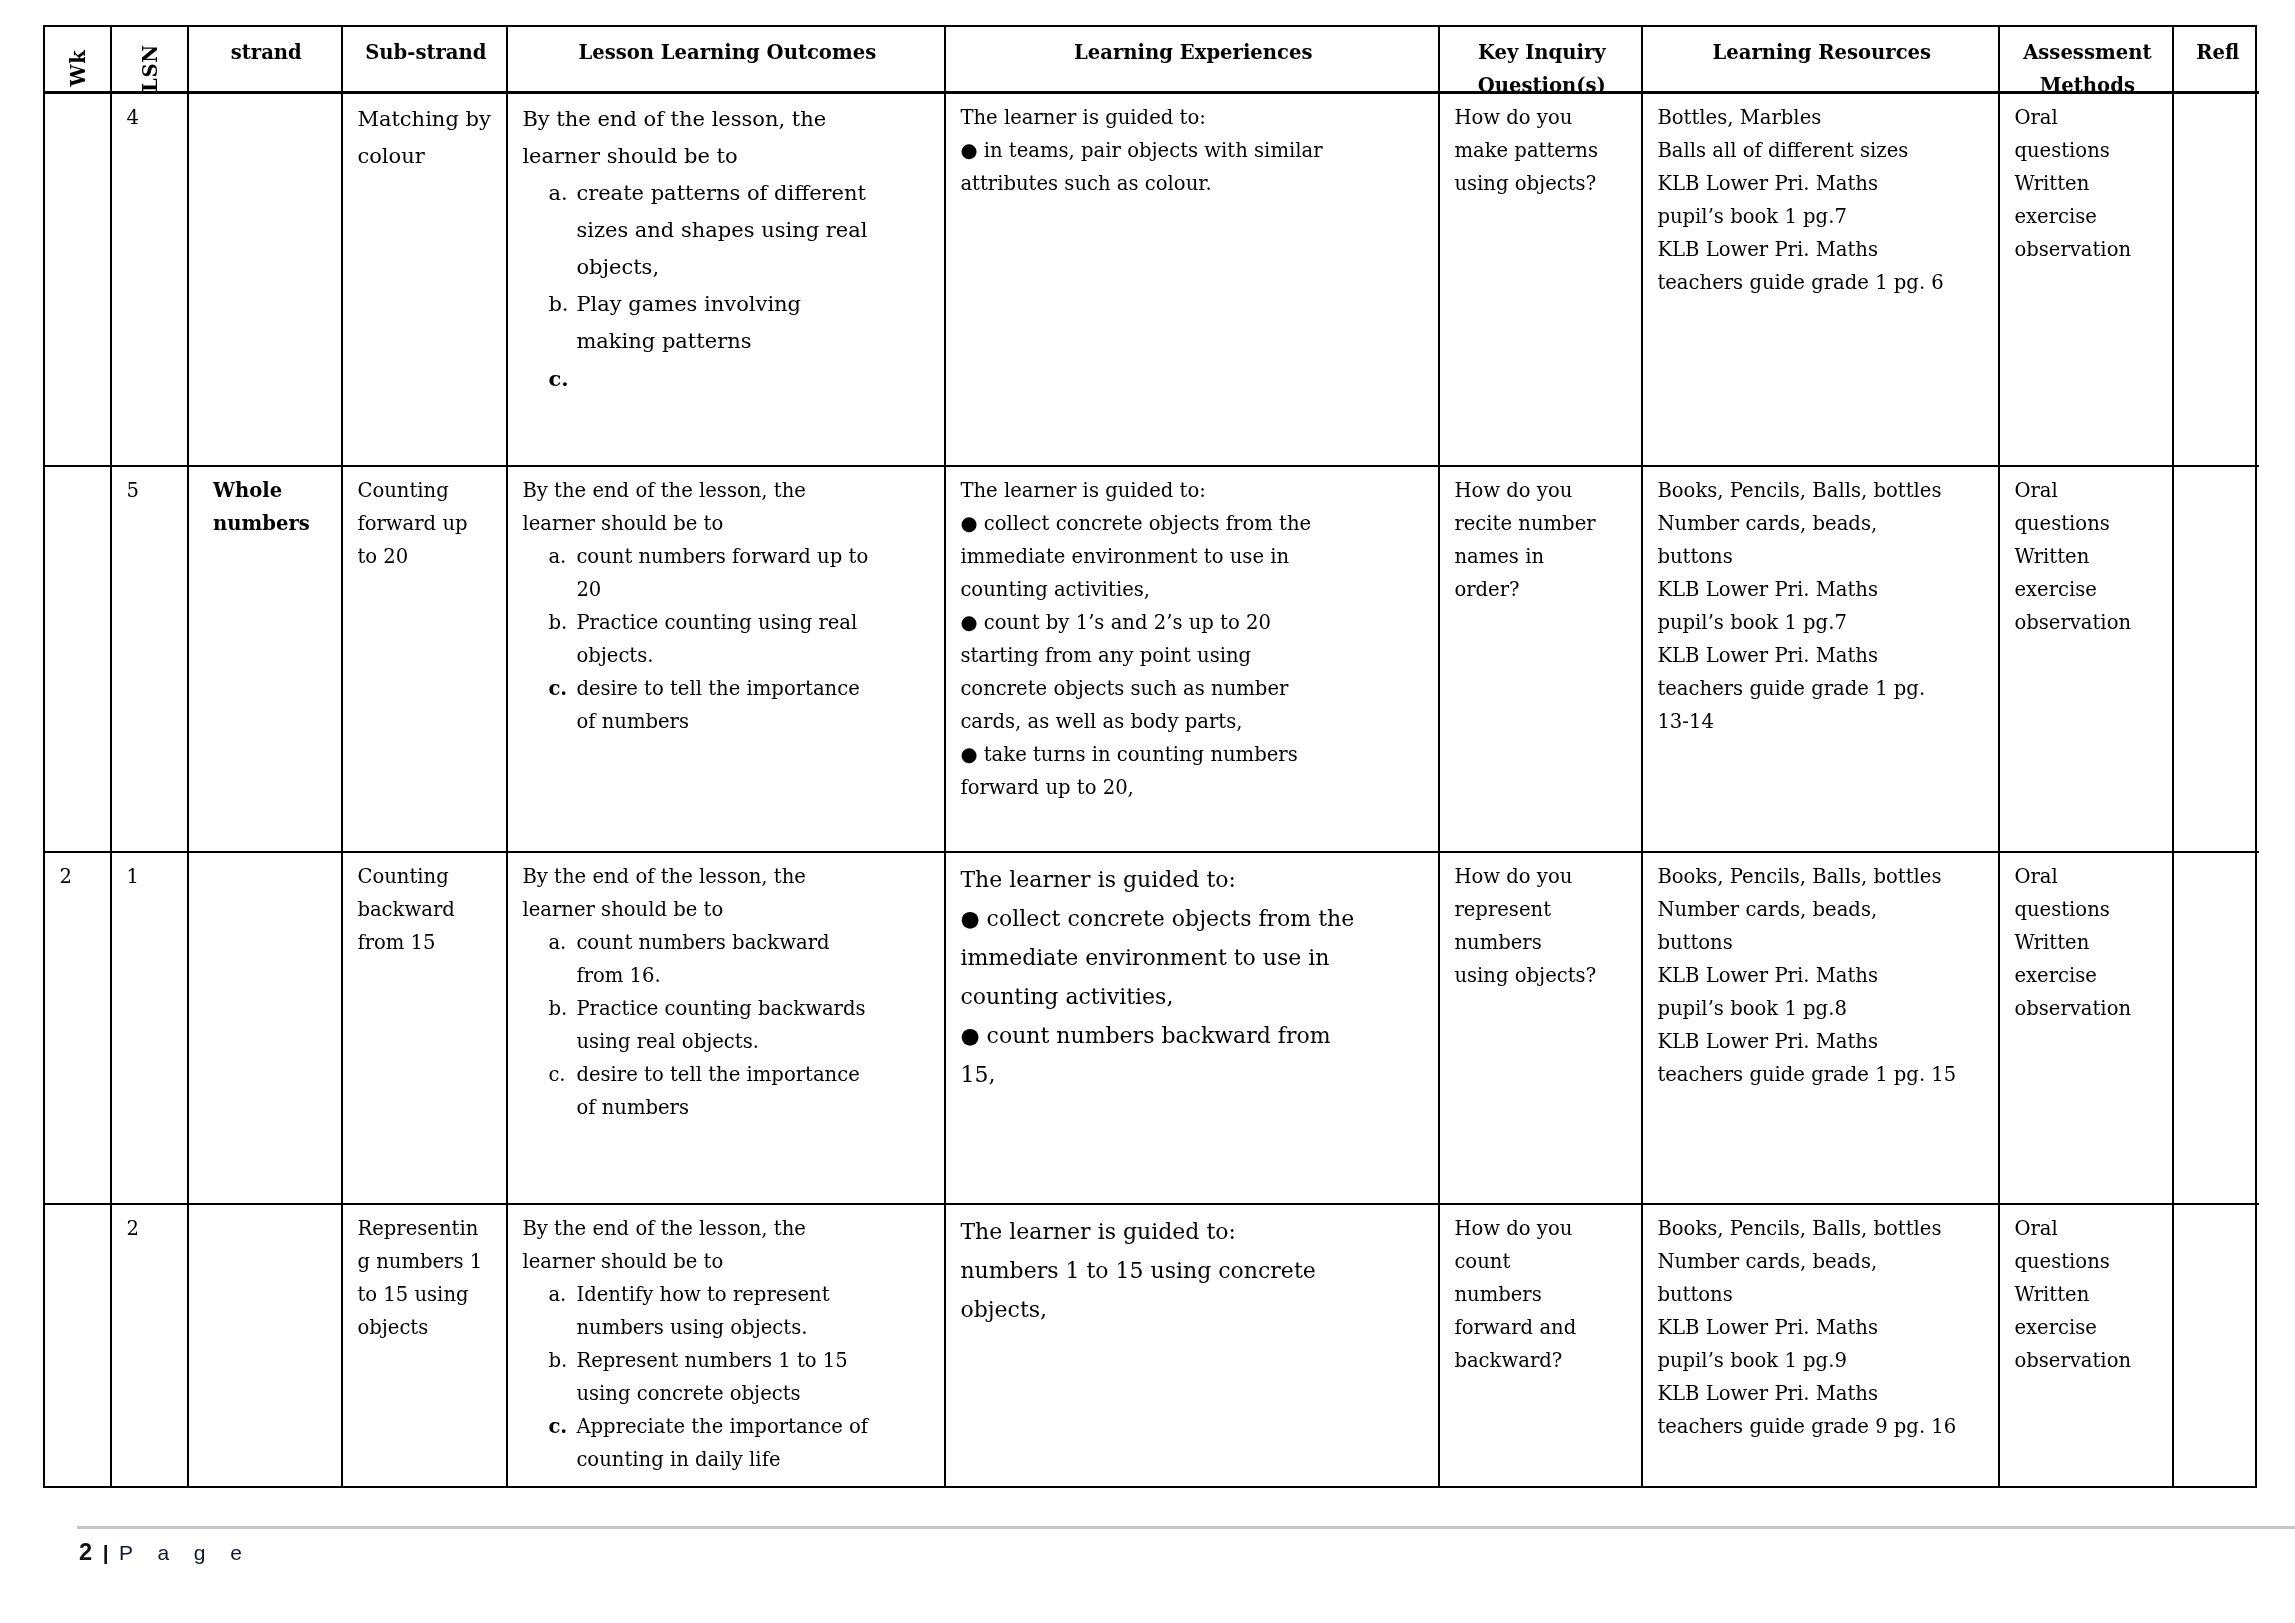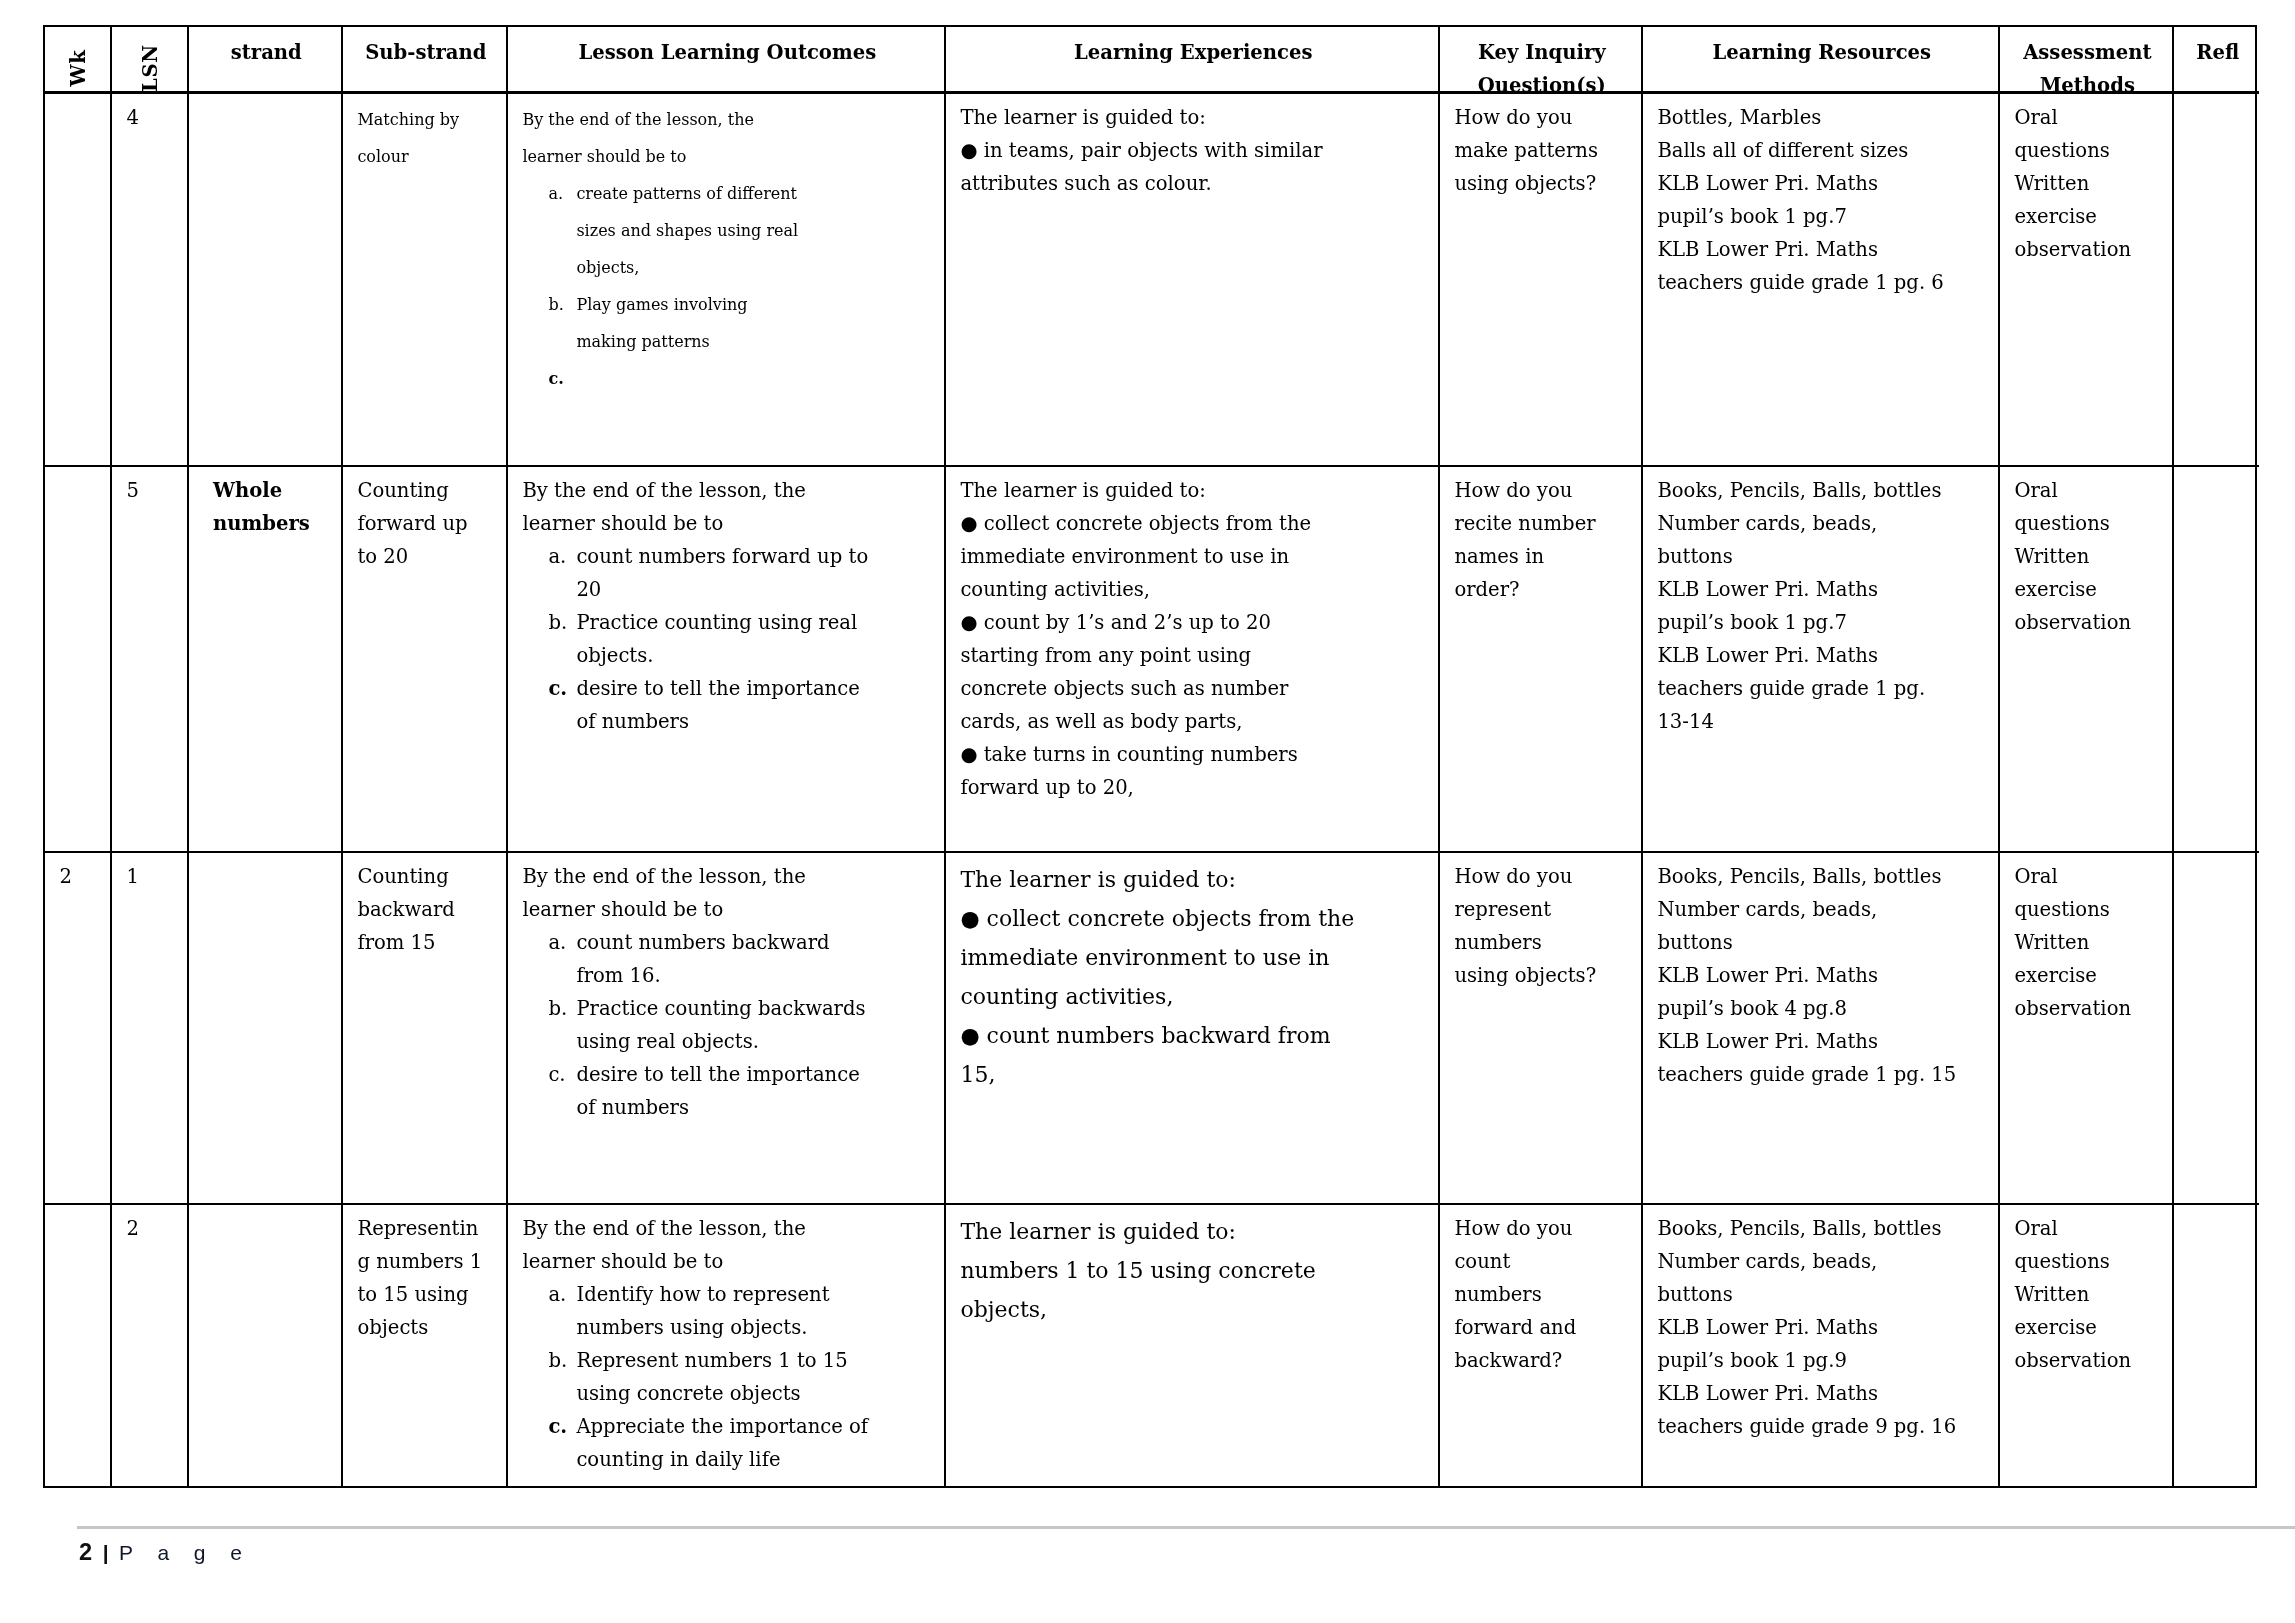--- a/index.html
+++ b/index.html
@@ -25,21 +25,21 @@
     box-sizing:border-box;
     padding:6.5px 11.8px 3.9px 14.4px;
     font-size:19.6px;line-height:33px;
     overflow:hidden;
     position:relative;
   }
   .cell.c-last{border-right:none;}
   .cell.r-last{border-bottom:none;}
   .cell.head{font-weight:bold;border-bottom:3.9px solid #000;padding-top:9.2px;text-align:center;}
   .bold{font-weight:bold;padding-left:24px;}
-  .md2{font-size:16px;line-height:37px;}
+  .md2{font-size:21px;line-height:37px;}
   .lg{font-size:22px;line-height:39px;}
   
   .vwrap{padding:0;}
   .vtext{
     position:absolute;left:50%;top:64%;
     transform:translate(-50%,-50%) rotate(-90deg);
     white-space:nowrap;font-weight:bold;font-size:19.6px;letter-spacing:0.7px;
   }
   
   .oitem{display:flex;align-items:flex-start;}
@@ -264,21 +264,21 @@
         <div>How do you</div>
         <div>represent</div>
         <div>numbers</div>
         <div>using objects?</div>
       </div>
     <div class="cell">
         <div>Books, Pencils, Balls, bottles</div>
         <div>Number cards, beads,</div>
         <div>buttons</div>
         <div>KLB Lower Pri. Maths</div>
-        <div>pupil’s book 4 pg.8</div>
+        <div>pupil’s book 1 pg.8</div>
         <div>KLB Lower Pri. Maths</div>
         <div>teachers guide grade 1 pg. 15</div>
       </div>
     <div class="cell">
         <div>Oral</div>
         <div>questions</div>
         <div>Written</div>
         <div>exercise</div>
         <div>observation</div>
       </div>

